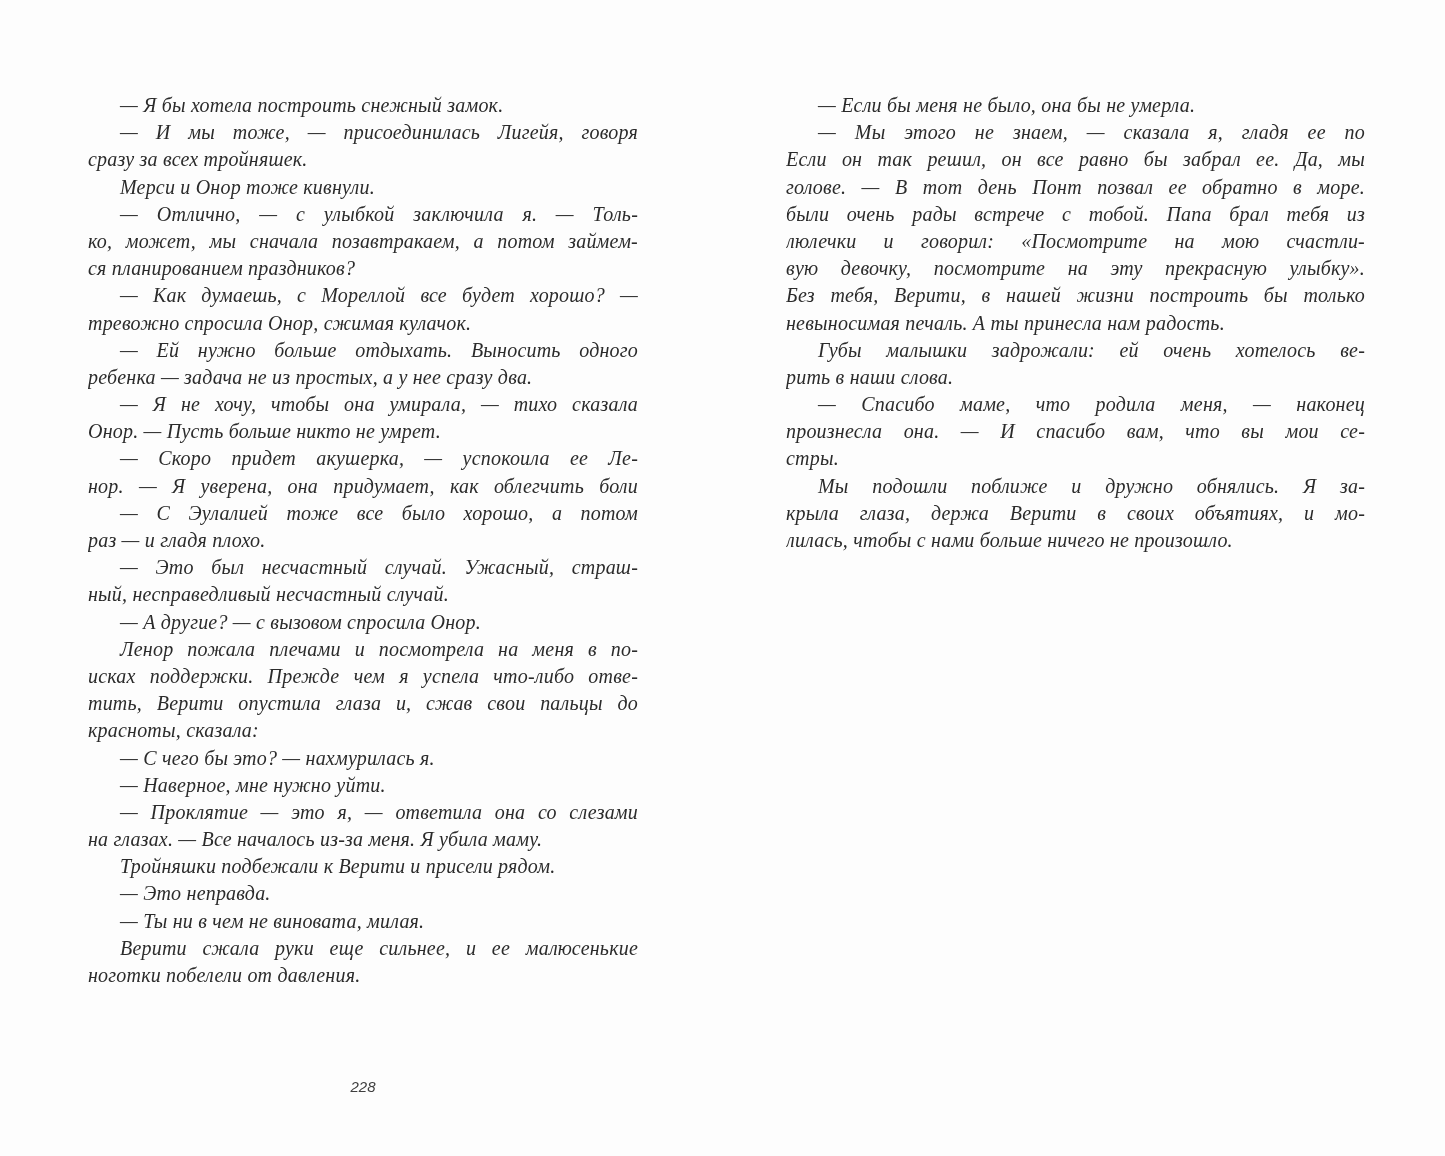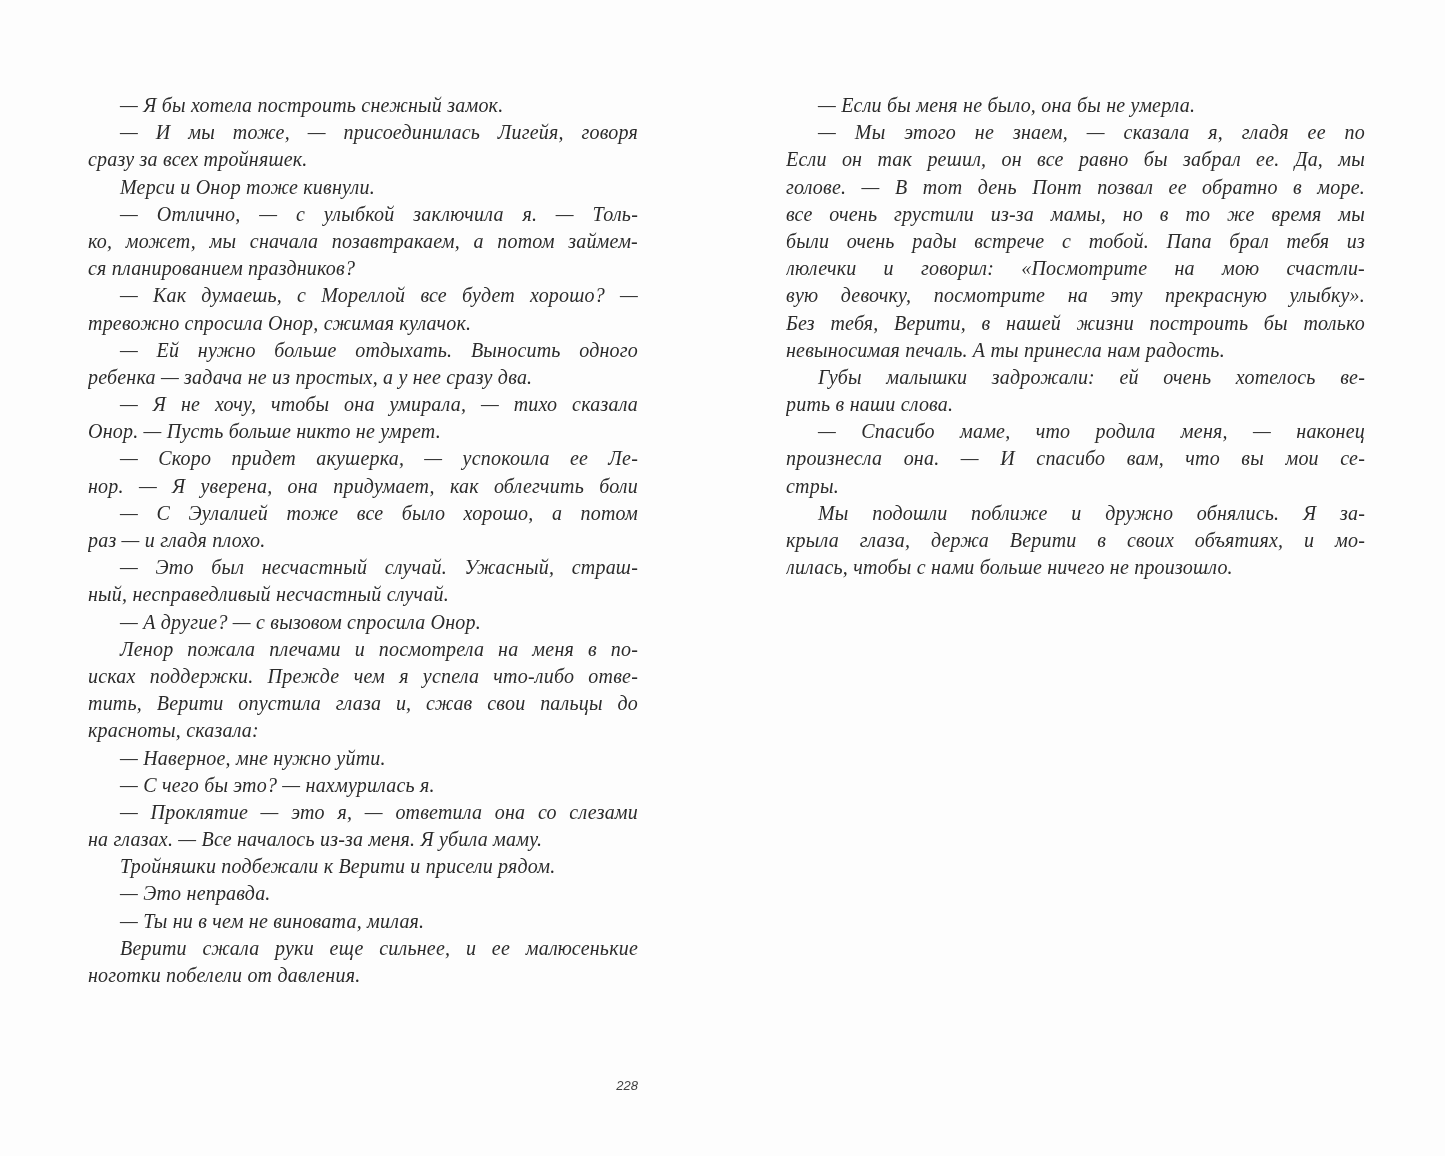--- a/index.html
+++ b/index.html
@@ -46,23 +46,23 @@
     text-align: left;
   }
   .line.i {
     text-indent: 32px;
   }
   #page-number {
     position: absolute;
     left: 88px;
     top: 1078px;
     width: 550px;
-    text-align: right;
+    text-align: center;
     font-family: "Liberation Sans", "DejaVu Sans", sans-serif;
-    font-size: 13px;
+    font-size: 15px;
     color: #3f3f3f;
   }
 </style>
 </head>
 <body>
 
 <div id="book-spread">
   <div id="left-column" class="text-column">
       <div class="line i e">— Я бы хотела построить снежный замок.</div>
       <div class="line i j">— И мы тоже, — присоединилась Лигейя, говоря</div>
@@ -81,37 +81,36 @@
       <div class="line j">нор. — Я уверена, она придумает, как облегчить боли</div>
       <div class="line i j">— С Эулалией тоже все было хорошо, а потом</div>
       <div class="line e">раз — и гладя плохо.</div>
       <div class="line i j">— Это был несчастный случай. Ужасный, страш-</div>
       <div class="line e">ный, несправедливый несчастный случай.</div>
       <div class="line i e">— А другие? — с вызовом спросила Онор.</div>
       <div class="line i j">Ленор пожала плечами и посмотрела на меня в по-</div>
       <div class="line j">исках поддержки. Прежде чем я успела что-либо отве-</div>
       <div class="line j">тить, Верити опустила глаза и, сжав свои пальцы до</div>
       <div class="line e">красноты, сказала:</div>
+      <div class="line i e">— С чего бы это? — нахмурилась я.</div>
       <div class="line i e">— Наверное, мне нужно уйти.</div>
-      <div class="line i e">— С чего бы это? — нахмурилась я.</div>
       <div class="line i j">— Проклятие — это я, — ответила она со слезами</div>
       <div class="line e">на глазах. — Все началось из-за меня. Я убила маму.</div>
       <div class="line i e">Тройняшки подбежали к Верити и присели рядом.</div>
       <div class="line i e">— Это неправда.</div>
       <div class="line i e">— Ты ни в чем не виновата, милая.</div>
       <div class="line i j">Верити сжала руки еще сильнее, и ее малюсенькие</div>
       <div class="line e">ноготки побелели от давления.</div>
     </div>
 
   <div id="right-column" class="text-column">
       <div class="line i e">— Если бы меня не было, она бы не умерла.</div>
       <div class="line i j">— Мы этого не знаем, — сказала я, гладя ее по</div>
       <div class="line j">Если он так решил, он все равно бы забрал ее. Да, мы</div>
       <div class="line j">голове. — В тот день Понт позвал ее обратно в море.</div>
-      <div class="line j">все очень грустили из-за мамы, но в то же время мы</div>
       <div class="line j">были очень рады встрече с тобой. Папа брал тебя из</div>
       <div class="line j">люлечки и говорил: «Посмотрите на мою счастли-</div>
       <div class="line j">вую девочку, посмотрите на эту прекрасную улыбку».</div>
       <div class="line j">Без тебя, Верити, в нашей жизни построить бы только</div>
       <div class="line e">невыносимая печаль. А ты принесла нам радость.</div>
       <div class="line i j">Губы малышки задрожали: ей очень хотелось ве-</div>
       <div class="line e">рить в наши слова.</div>
       <div class="line i j">— Спасибо маме, что родила меня, — наконец</div>
       <div class="line j">произнесла она. — И спасибо вам, что вы мои се-</div>
       <div class="line e">стры.</div>

